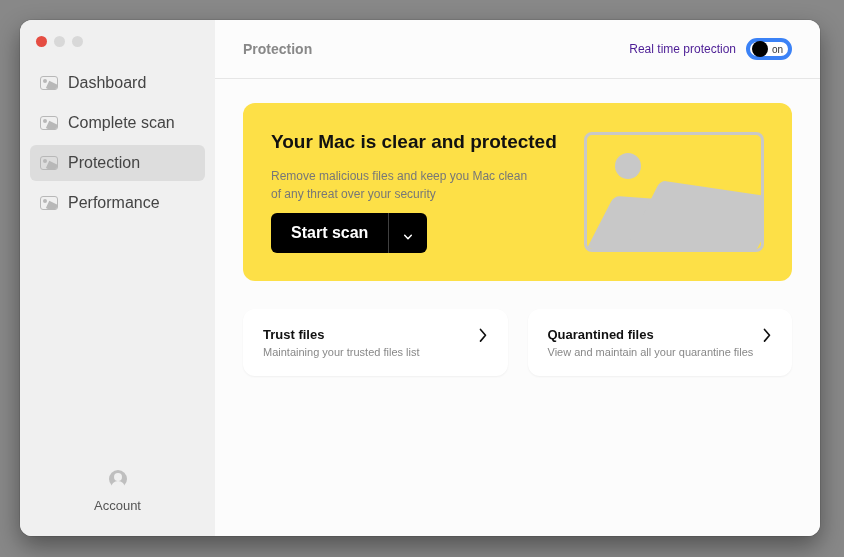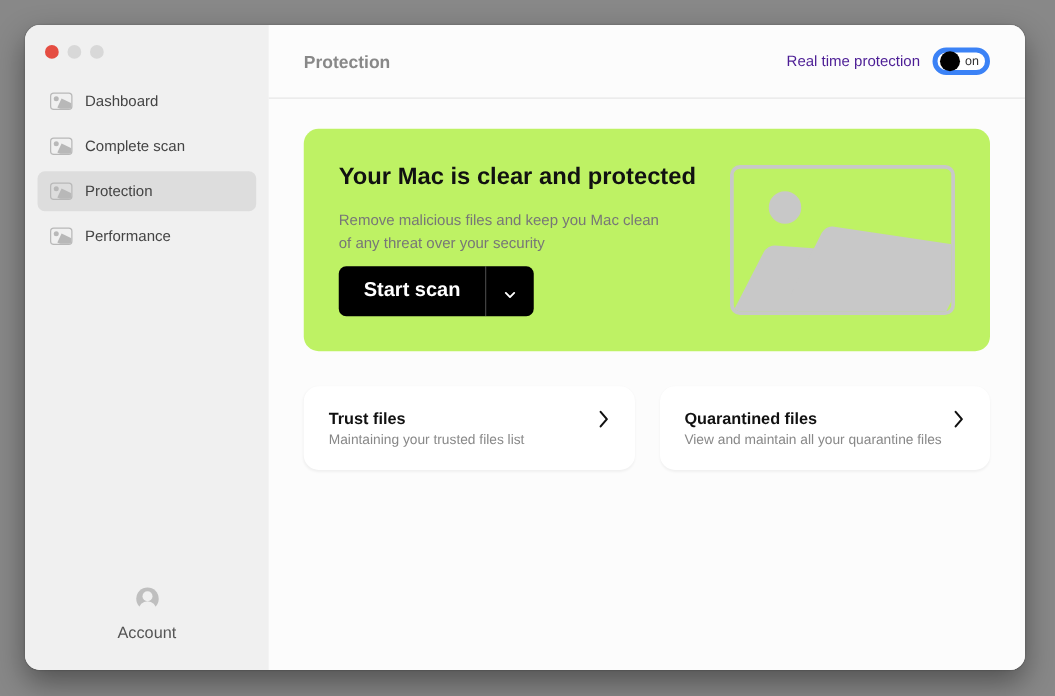--- a/index.html
+++ b/index.html
@@ -21,21 +21,21 @@
   padding: 14px 10px;
 }
 .traffic { display: flex; gap: 7px; padding: 2px 6px 18px 6px; }
 .dot { width: 11px; height: 11px; border-radius: 50%; }
 .dot.red { background: #e54d42; }
 .dot.gray { background: #d8d8d8; }
 .nav { display: flex; flex-direction: column; gap: 4px; }
 .nav-item {
   display: flex; align-items: center; gap: 10px;
   padding: 9px 10px; border-radius: 6px;
-  font-size: 12px; color: #444; cursor: pointer;
+  font-size: 16px; color: #444; cursor: pointer;
 }
 .nav-item.active { background: #ddd; }
 .nav-icon {
   width: 18px; height: 14px; border: 1.5px solid #b8b8b8;
   border-radius: 3px; position: relative; overflow: hidden; flex-shrink: 0;
 }
 .nav-icon::before { content:""; position:absolute; top:2px; left:2px; width:4px; height:4px; border-radius:50%; background:#b8b8b8; }
 .nav-icon::after { content:""; position:absolute; bottom:-2px; right:-2px; width:12px; height:8px; background:#b8b8b8; transform: rotate(25deg); }
 .spacer { flex: 1; }
 .account { display:flex; align-items:center; gap:10px; padding:9px 10px; font-size:13px; color:#555; cursor:pointer;flex-direction:column; }
@@ -54,21 +54,21 @@
 .toggle {
   width:46px; height:22px; border-radius:11px; border:4px solid #3b82f6;
   background:#fff; display:flex; align-items:center; padding:2px; gap:4px;
   cursor:pointer;
 }
 .knob { width:16px; height:16px; border-radius:50%; background:#000; }
 .on-label { font-size:10px; color:#333; }
 
 .content { flex:1; padding: 24px 28px; display:flex; flex-direction:column; gap:28px; }
 .hero {
-  background:#bef264; border-radius:12px; padding:28px;
+  background:#fde047; border-radius:12px; padding:28px;
   display:flex; justify-content:flex-end; align-items:center; 
 }
 .hero-left { flex:1; }
 .hero-title { font-size:19px; font-weight:700; color:#111; margin-bottom:14px; }
 .hero-sub { font-size:12px; color:#777; line-height:1.5; max-width:260px; margin-bottom:10px; }
 .scan-btn {
   display:inline-flex; align-items:stretch; background:#000; color:#fff;
   border-radius:6px; overflow:hidden; cursor:pointer; font-size:16px; font-weight:600;
 }
 .scan-main { padding:11px 20px; }

